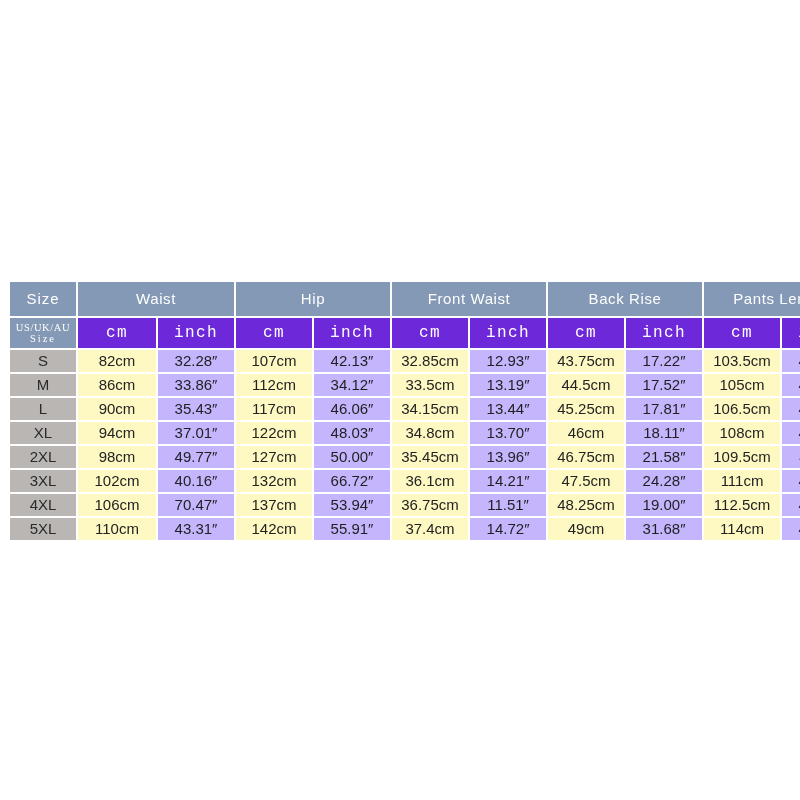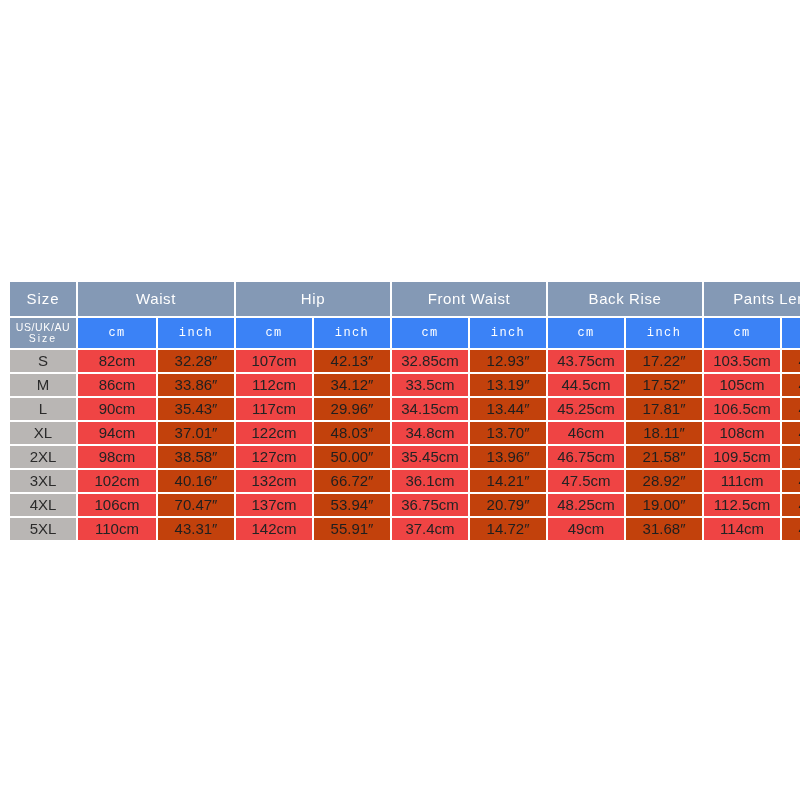--- a/index.html
+++ b/index.html
@@ -60,60 +60,60 @@
     color: #ffffff;
     height: 34px;
     font-size: 15px;
     font-weight: bold;
     letter-spacing: 0.9px;
     font-family: "Liberation Sans", sans-serif;
   }
 
   
   .hdr-unit {
-    background: #3b82f6;
+    background: #6d28d9;
     color: #ffffff;
     height: 30px;
-    font-size: 12px;
+    font-size: 16px;
     font-weight: bold;
     letter-spacing: 1.4px;
     font-family: "Liberation Mono", monospace;
   }
 
   .hdr-size-sub {
     background: #8499b5;
     color: #ffffff;
     height: 30px;
     font-size: 10.5px;
     font-weight: bold;
     letter-spacing: 0.4px;
-    font-family: Liberation Sans, sans-serif;
+    font-family: Liberation Serif, serif;
   }
   .hdr-size-sub .l1 { display: block; letter-spacing: 0.6px; }
   .hdr-size-sub .l2 { display: block; letter-spacing: 2.0px; }
 
   
   .cell-size {
     background: #b9b6b4;
     color: #2b2b2b;
     height: 22px;
     font-size: 15px;
     font-family: "Liberation Sans", sans-serif;
   }
 
   .cell-cm {
-    background: #ef4444;
+    background: #fef9c3;
     color: #232323;
     height: 22px;
     font-size: 15px;
     font-family: "Liberation Sans", sans-serif;
   }
 
   .cell-inch {
-    background: #c2410c;
+    background: #c4b5fd;
     color: #1f1f1f;
     height: 22px;
     font-size: 15px;
     font-family: "Liberation Sans", sans-serif;
   }
 </style>
 </head>
 <body>
 
 <div id="page">
@@ -183,21 +183,21 @@
             <td class="cell-cm">44.5cm</td>
             <td class="cell-inch">17.52″</td>
             <td class="cell-cm">105cm</td>
             <td class="cell-inch">41.34″</td>
           </tr>
           <tr>
             <td class="cell-size">L</td>
             <td class="cell-cm">90cm</td>
             <td class="cell-inch">35.43″</td>
             <td class="cell-cm">117cm</td>
-            <td class="cell-inch">29.96″</td>
+            <td class="cell-inch">46.06″</td>
             <td class="cell-cm">34.15cm</td>
             <td class="cell-inch">13.44″</td>
             <td class="cell-cm">45.25cm</td>
             <td class="cell-inch">17.81″</td>
             <td class="cell-cm">106.5cm</td>
             <td class="cell-inch">41.93″</td>
           </tr>
           <tr>
             <td class="cell-size">XL</td>
             <td class="cell-cm">94cm</td>
@@ -207,51 +207,51 @@
             <td class="cell-cm">34.8cm</td>
             <td class="cell-inch">13.70″</td>
             <td class="cell-cm">46cm</td>
             <td class="cell-inch">18.11″</td>
             <td class="cell-cm">108cm</td>
             <td class="cell-inch">42.52″</td>
           </tr>
           <tr>
             <td class="cell-size">2XL</td>
             <td class="cell-cm">98cm</td>
-            <td class="cell-inch">38.58″</td>
+            <td class="cell-inch">49.77″</td>
             <td class="cell-cm">127cm</td>
             <td class="cell-inch">50.00″</td>
             <td class="cell-cm">35.45cm</td>
             <td class="cell-inch">13.96″</td>
             <td class="cell-cm">46.75cm</td>
             <td class="cell-inch">21.58″</td>
             <td class="cell-cm">109.5cm</td>
             <td class="cell-inch">43.11″</td>
           </tr>
           <tr>
             <td class="cell-size">3XL</td>
             <td class="cell-cm">102cm</td>
             <td class="cell-inch">40.16″</td>
             <td class="cell-cm">132cm</td>
             <td class="cell-inch">66.72″</td>
             <td class="cell-cm">36.1cm</td>
             <td class="cell-inch">14.21″</td>
             <td class="cell-cm">47.5cm</td>
-            <td class="cell-inch">28.92″</td>
+            <td class="cell-inch">24.28″</td>
             <td class="cell-cm">111cm</td>
             <td class="cell-inch">43.70″</td>
           </tr>
           <tr>
             <td class="cell-size">4XL</td>
             <td class="cell-cm">106cm</td>
             <td class="cell-inch">70.47″</td>
             <td class="cell-cm">137cm</td>
             <td class="cell-inch">53.94″</td>
             <td class="cell-cm">36.75cm</td>
-            <td class="cell-inch">20.79″</td>
+            <td class="cell-inch">11.51″</td>
             <td class="cell-cm">48.25cm</td>
             <td class="cell-inch">19.00″</td>
             <td class="cell-cm">112.5cm</td>
             <td class="cell-inch">44.29″</td>
           </tr>
           <tr>
             <td class="cell-size">5XL</td>
             <td class="cell-cm">110cm</td>
             <td class="cell-inch">43.31″</td>
             <td class="cell-cm">142cm</td>

